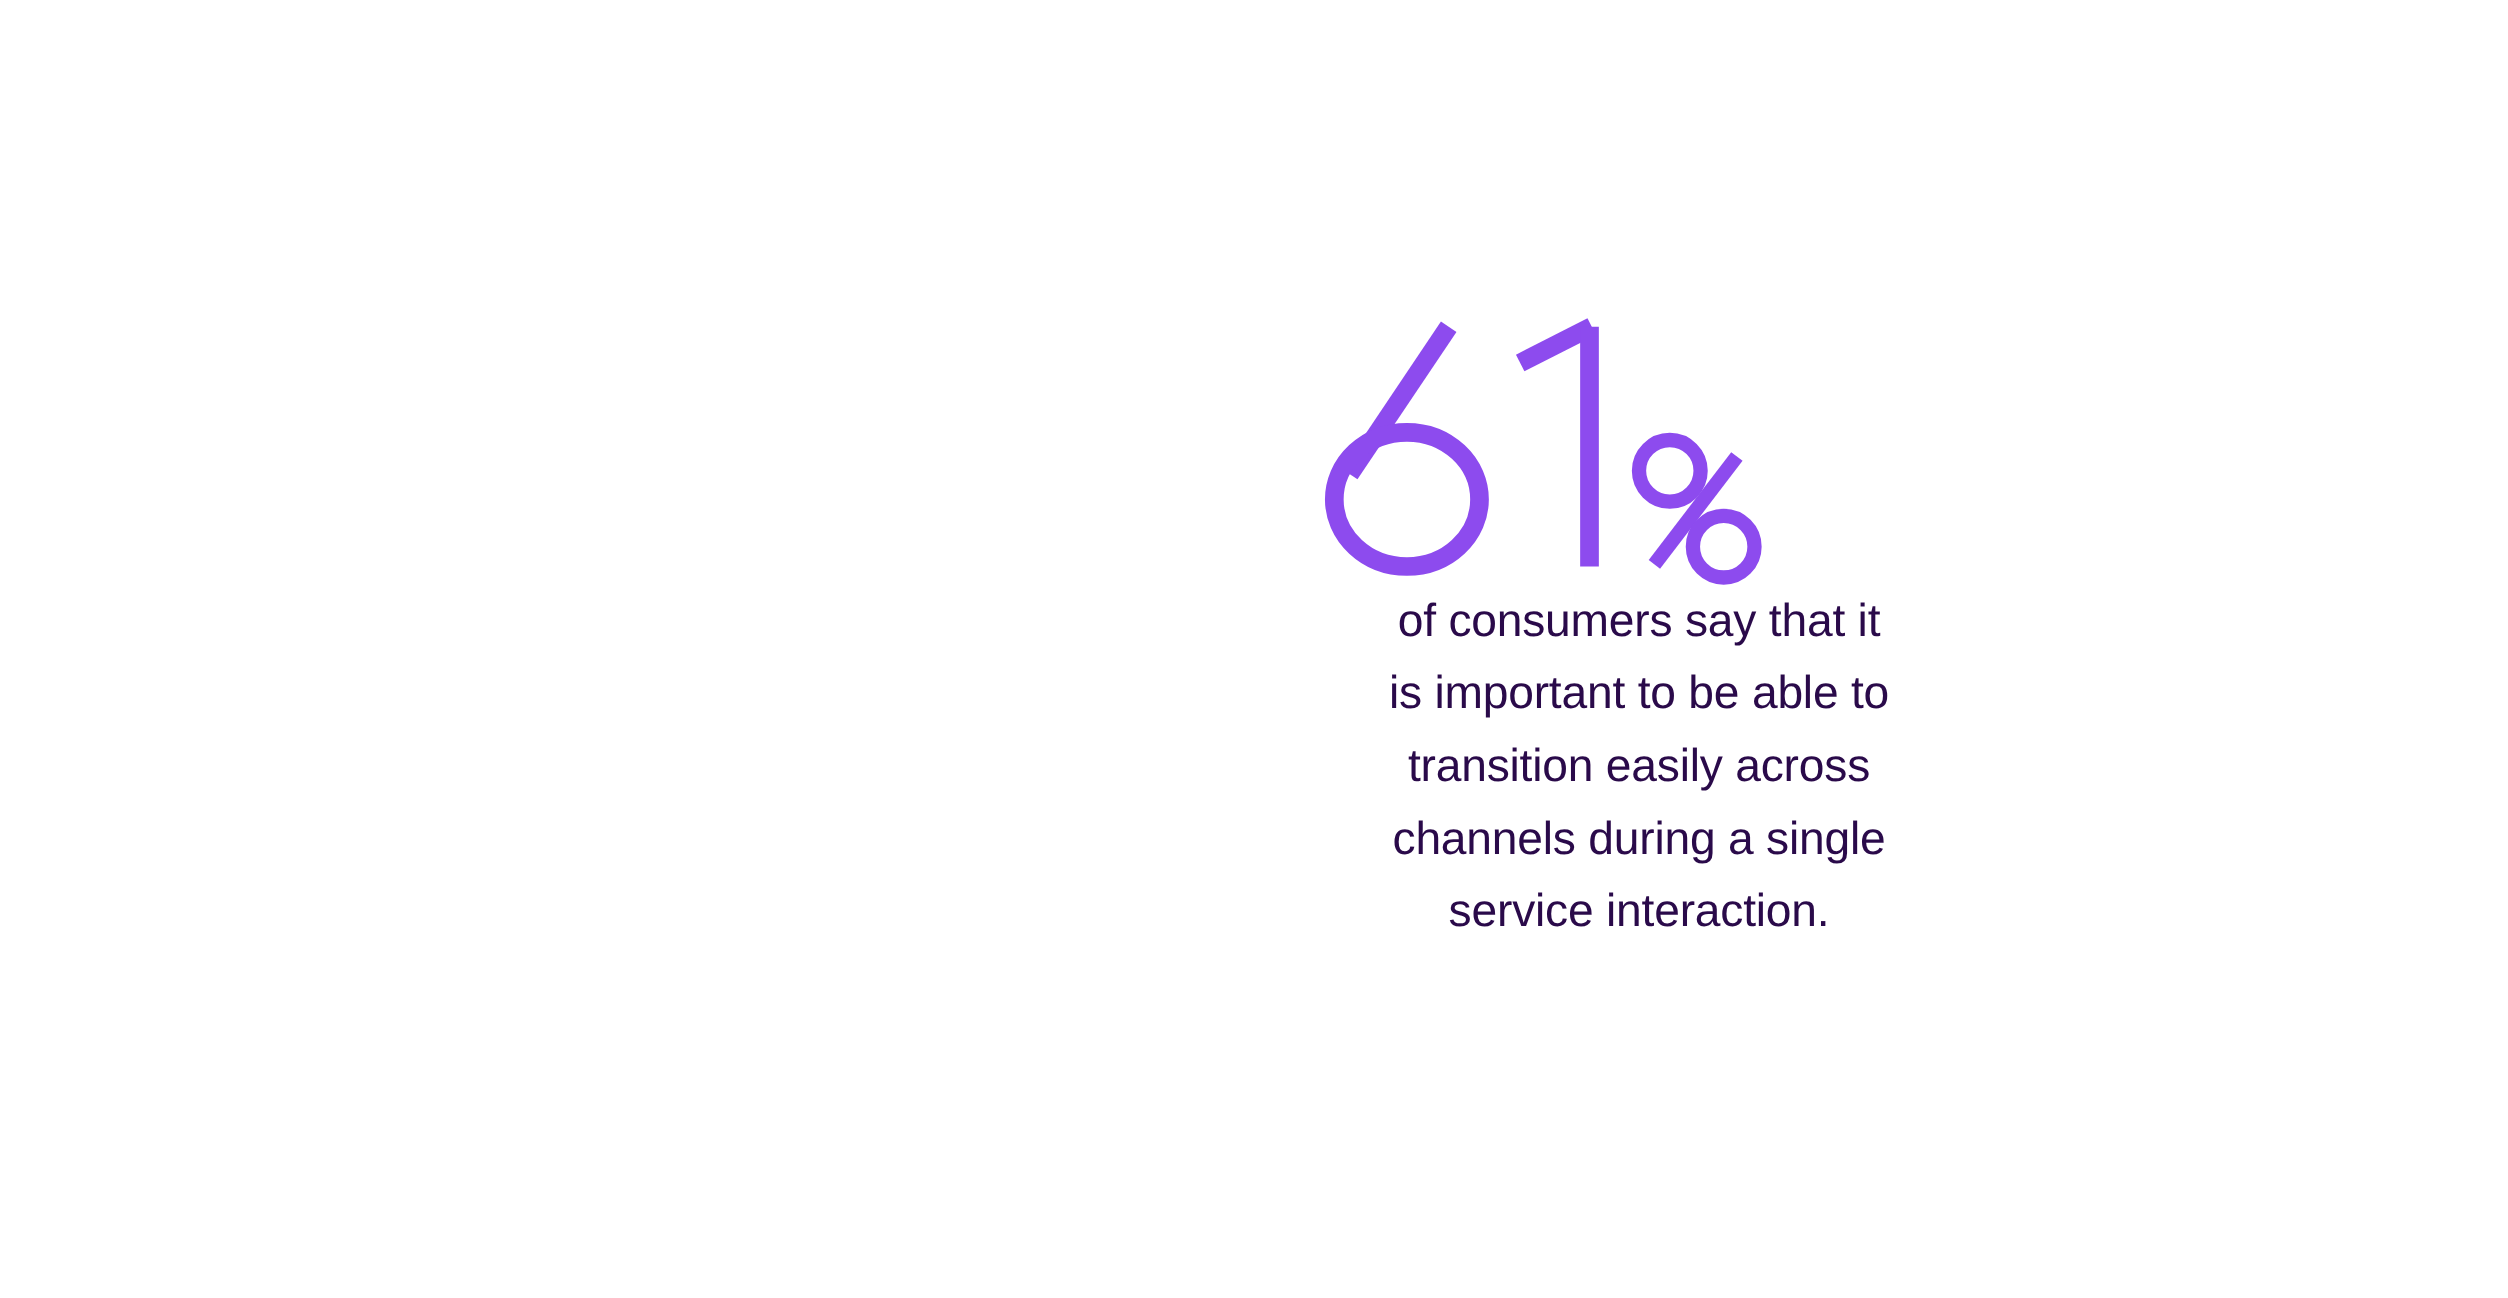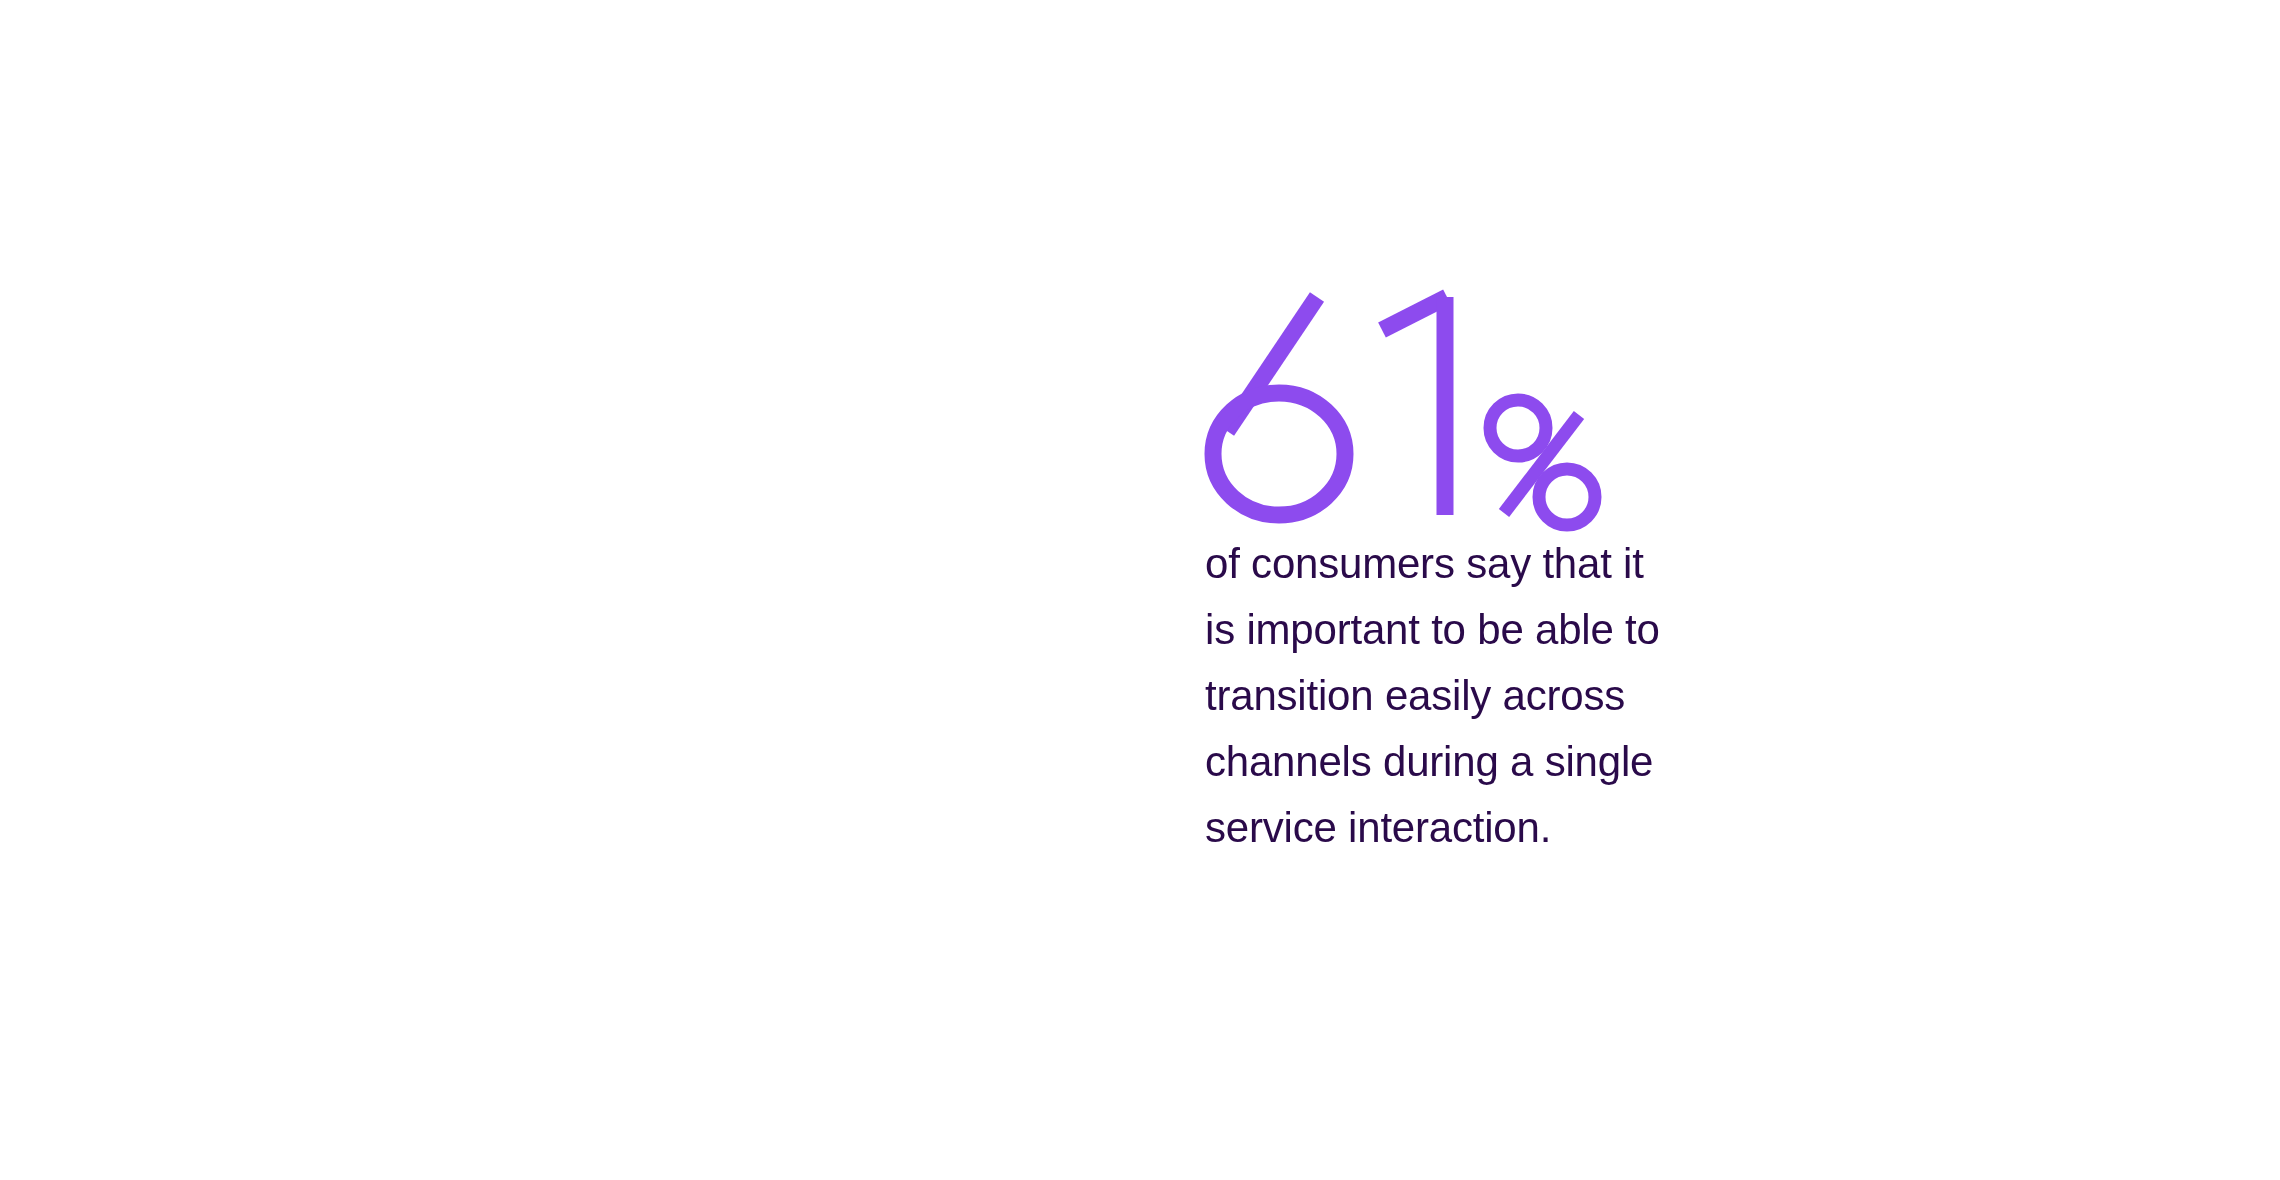--- a/index.html
+++ b/index.html
@@ -13,20 +13,21 @@
     background: #ffffff;
     font-family: "Liberation Sans", sans-serif;
     overflow: hidden;
   }
 
   #stage {
     position: relative;
     width: 2280px;
     height: 1180px;
     background: #ffffff;
+    text-align: center;
   }
 
   
   #stat-block {
     position: absolute;
     left: 1205px;
     top: 286px;
     width: 580px;
   }
 

